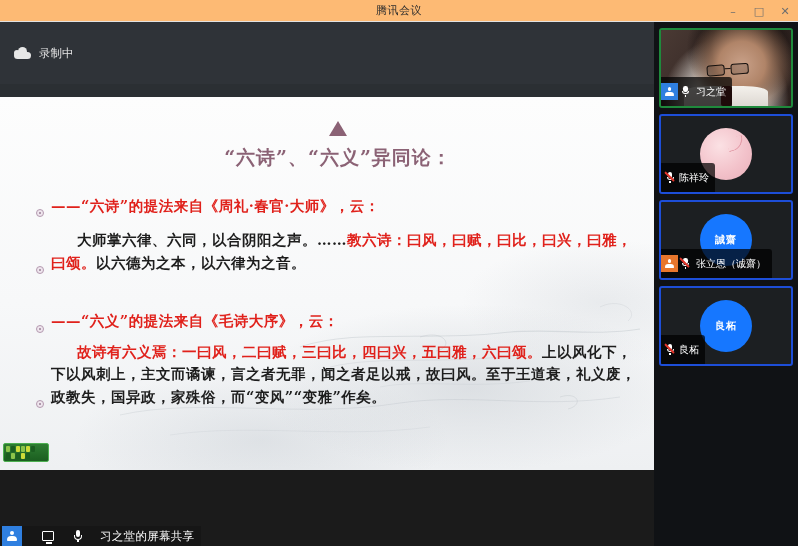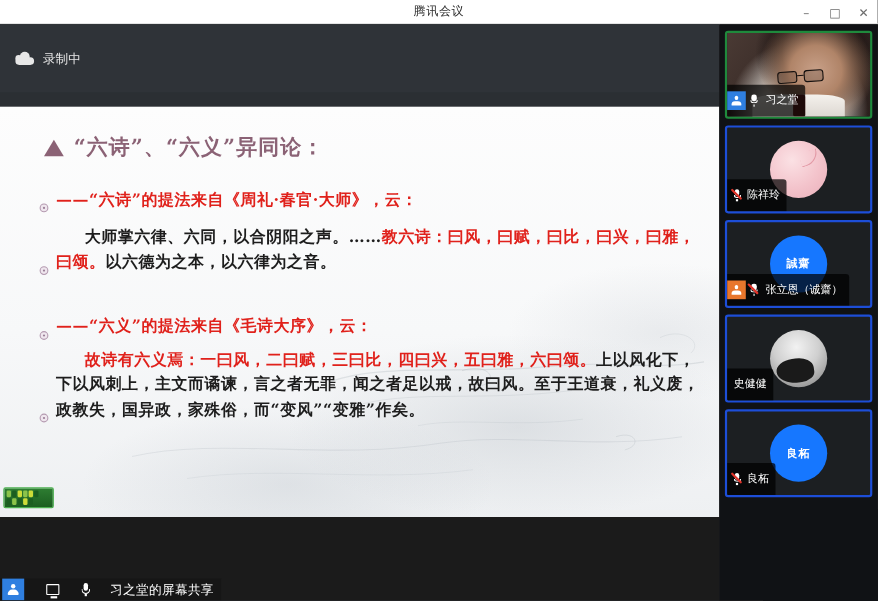--- a/index.html
+++ b/index.html
@@ -6,21 +6,21 @@
   html,body { width:798px; height:546px; overflow:hidden; }
   body {
     font-family:"Liberation Sans", sans-serif;
     background:#1b1b1b;
   }
   #app { position:relative; width:798px; height:546px; background:#222; }
 
   
   .titlebar {
     position:absolute; top:0; left:0; width:798px; height:22px;
-    background:#ffffff; border-bottom:1px solid #e2e2e2;
+    background:#fdba74; border-bottom:1px solid #e2e2e2;
     display:flex; align-items:center; justify-content:center;
   }
   .titlebar-title {
     font-size:11px; color:#2d2d2d; letter-spacing:.5px;
     font-family:"DejaVu Sans","Liberation Sans",sans-serif;
   }
   .win-controls {
     position:absolute; right:0; top:0; height:22px; display:flex; align-items:center;
   }
   .win-btn {
@@ -68,21 +68,21 @@
     overflow:hidden;
   }
   .ink-swirls { position:absolute; inset:0; pointer-events:none; opacity:.55; }
 
   .slide-inner { position:relative; padding:18px 18px 0 18px; height:100%; }
 
   .slide-title {
     display:flex; align-items:center; gap:9px;
     margin:6px 0 0 22px;
     font-family:"DejaVu Serif","Liberation Serif",serif;
-    font-weight:bold; font-size:19px; color:#8b6275; letter-spacing:1px;
+    font-weight:bold; font-size:19px; color:#8b6275; letter-spacing:1px;flex-direction:column;
   }
   .tri {
     width:0;height:0;border-left:9px solid transparent;border-right:9px solid transparent;
     border-bottom:15px solid #8b6275; display:inline-block;
   }
 
   .bullet-block { margin-left:18px; }
   .bullet-row { display:flex; align-items:flex-end; gap:7px; }
   .bmark {
     flex:0 0 auto; margin-top:7px;
@@ -400,26 +400,20 @@
               <span class="cap"></span>
               <span class="arc"></span>
               <span class="stem"></span>
               <span class="slash"></span>
             </span>
         </span>
         <span class="nb-name">张立恩（诚齋）</span>
       </div>
     </div>
 
-    <div class="tile">
-      <div class="avatar gray"></div>
-      <div class="name-bar">
-        <span class="nb-name" style="padding-left:6px;">史健健</span>
-      </div>
-    </div>
 
 
     <div class="tile">
       <div class="avatar blue">良柘</div>
       <div class="name-bar">
         <span class="nb-mic" style="padding-left:3px;">
           <span class="mic-s">
               <span class="cap"></span>
               <span class="arc"></span>
               <span class="stem"></span>

